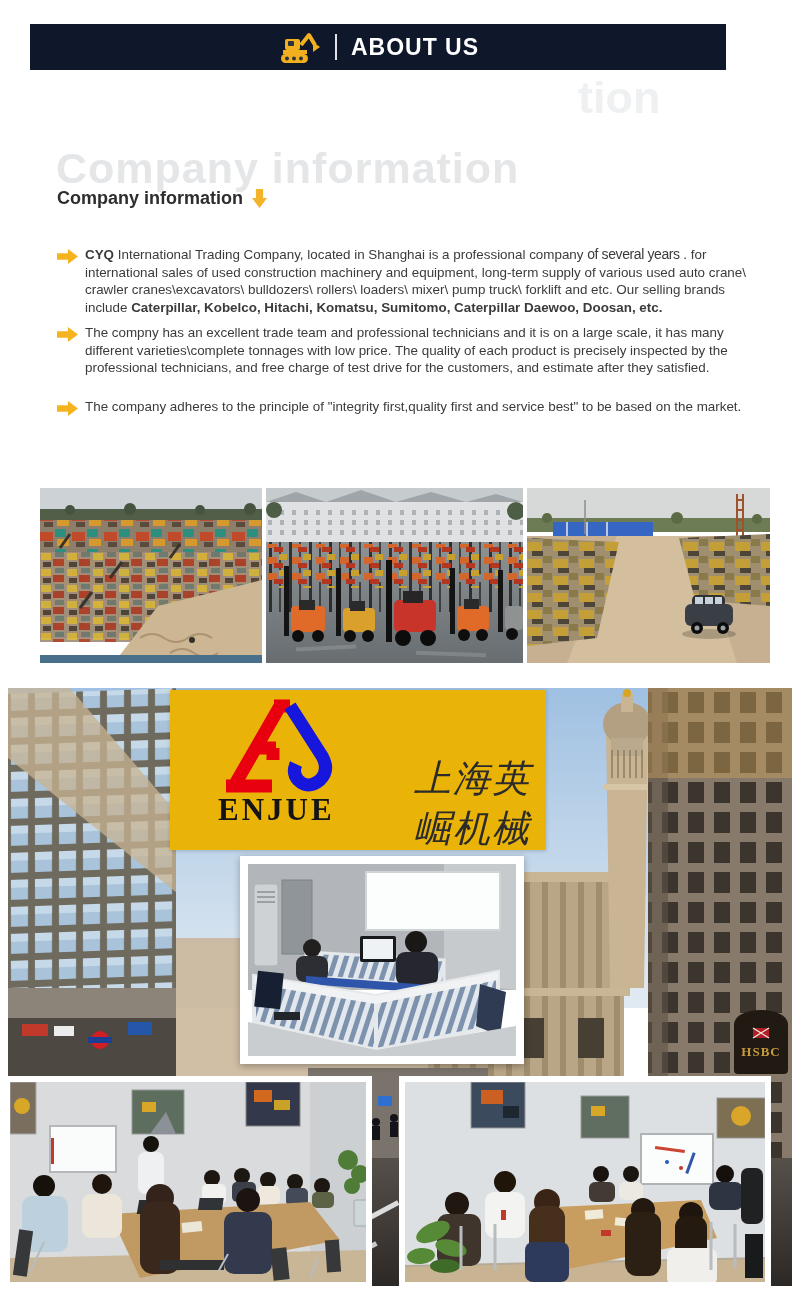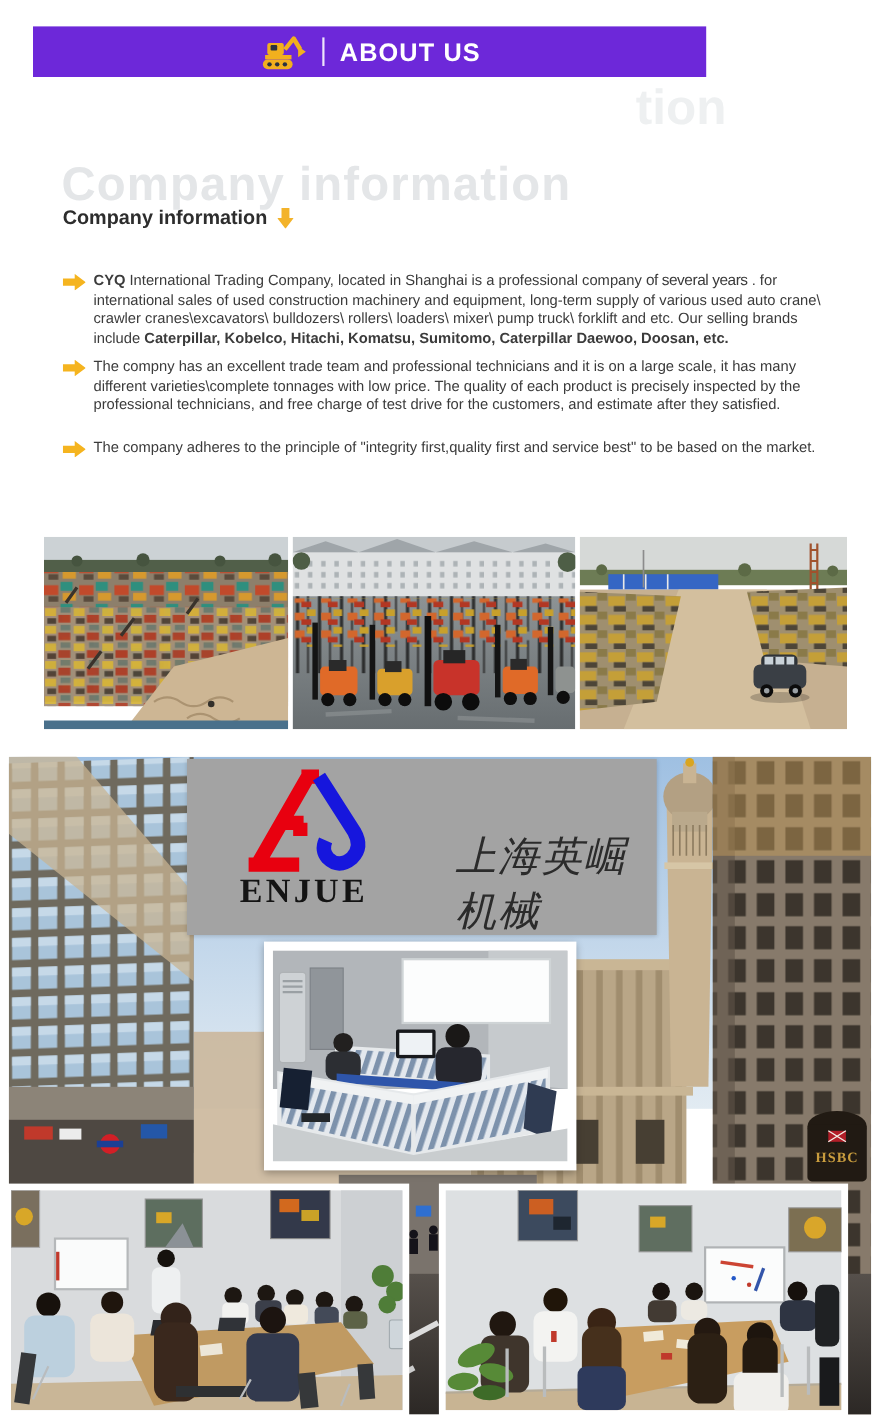--- a/index.html
+++ b/index.html
@@ -2,22 +2,22 @@
 <html><head>
 <meta charset="utf-8">
 <style>
   html,body{margin:0;padding:0;}
   body{
     width:800px;height:1292px;position:relative;overflow:hidden;
     background:#ffffff;font-family:"Liberation Sans",sans-serif;
   }
   
   .topbar{
-    position:absolute;left:30px;top:24px;width:612px;height:46px;
-    background:#6d28d9;display:flex;align-items:center;justify-content:center;gap:14px;
+    position:absolute;left:30px;top:24px;width:696px;height:46px;
+    background:#0f172a;display:flex;align-items:center;justify-content:center;gap:14px;
   }
   .topbar svg{display:block;}
   .vdiv{width:2px;height:26px;background:rgba(255,255,255,.88);}
   .topbar-title{color:#ffffff;font-weight:bold;font-size:23px;letter-spacing:1px;}
   
   .watermark{position:absolute;font-weight:bold;pointer-events:none;white-space:nowrap;}
   .wm-frag{left:578px;top:72px;font-size:45px;color:#eef0f1;}
   .wm-main{left:56px;top:144px;font-size:43px;color:#e4e6e8;letter-spacing:1px;}
   
   .heading{position:absolute;left:57px;top:188px;margin:0;font-size:18px;font-weight:bold;color:#2d2d2d;
@@ -31,21 +31,21 @@
   .para p{margin:0 0 0 28px;font-size:13.4px;line-height:17.6px;color:#3b3b3b;}
   .seg-bold{font-weight:bold;}
   .seg-narrow{letter-spacing:-.4px;font-size:14px;}
   
   .gallery figure{position:absolute;margin:0;top:488px;}
   .gallery svg{display:block;}
   .ph1{left:40px;} .ph2{left:266px;} .ph3{left:527px;}
   
   .collage{position:absolute;left:0;top:688px;width:800px;height:604px;background:#ffffff;}
   .city-bg{position:absolute;left:8px;top:0;width:784px;height:598px;}
-  .logo-card{position:absolute;left:170px;top:2px;width:427px;height:160px;background:#a3a3a3;
+  .logo-card{position:absolute;left:170px;top:2px;width:376px;height:160px;background:#eab308;
     box-shadow:0 1px 4px rgba(0,0,0,.18);}
   .ej-logo{position:absolute;left:50px;top:8px;}
   .enjue{position:absolute;left:48px;top:102px;font-family:"Liberation Serif",serif;font-weight:bold;
     font-size:31px;letter-spacing:3px;color:#141414;}
   .cn-name{position:absolute;left:196px;top:64px;font-family:"Liberation Serif",serif;font-style:italic;
     font-size:37px;color:#2b2b2b;letter-spacing:2px;margin-left:48px;}
   .office{position:absolute;left:240px;top:168px;background:#fff;padding:8px;
     box-shadow:0 2px 7px rgba(0,0,0,.3);}
   .meeting{position:absolute;top:388px;background:#fff;padding:6px;}
   .meeting.m-left{left:4px;}

